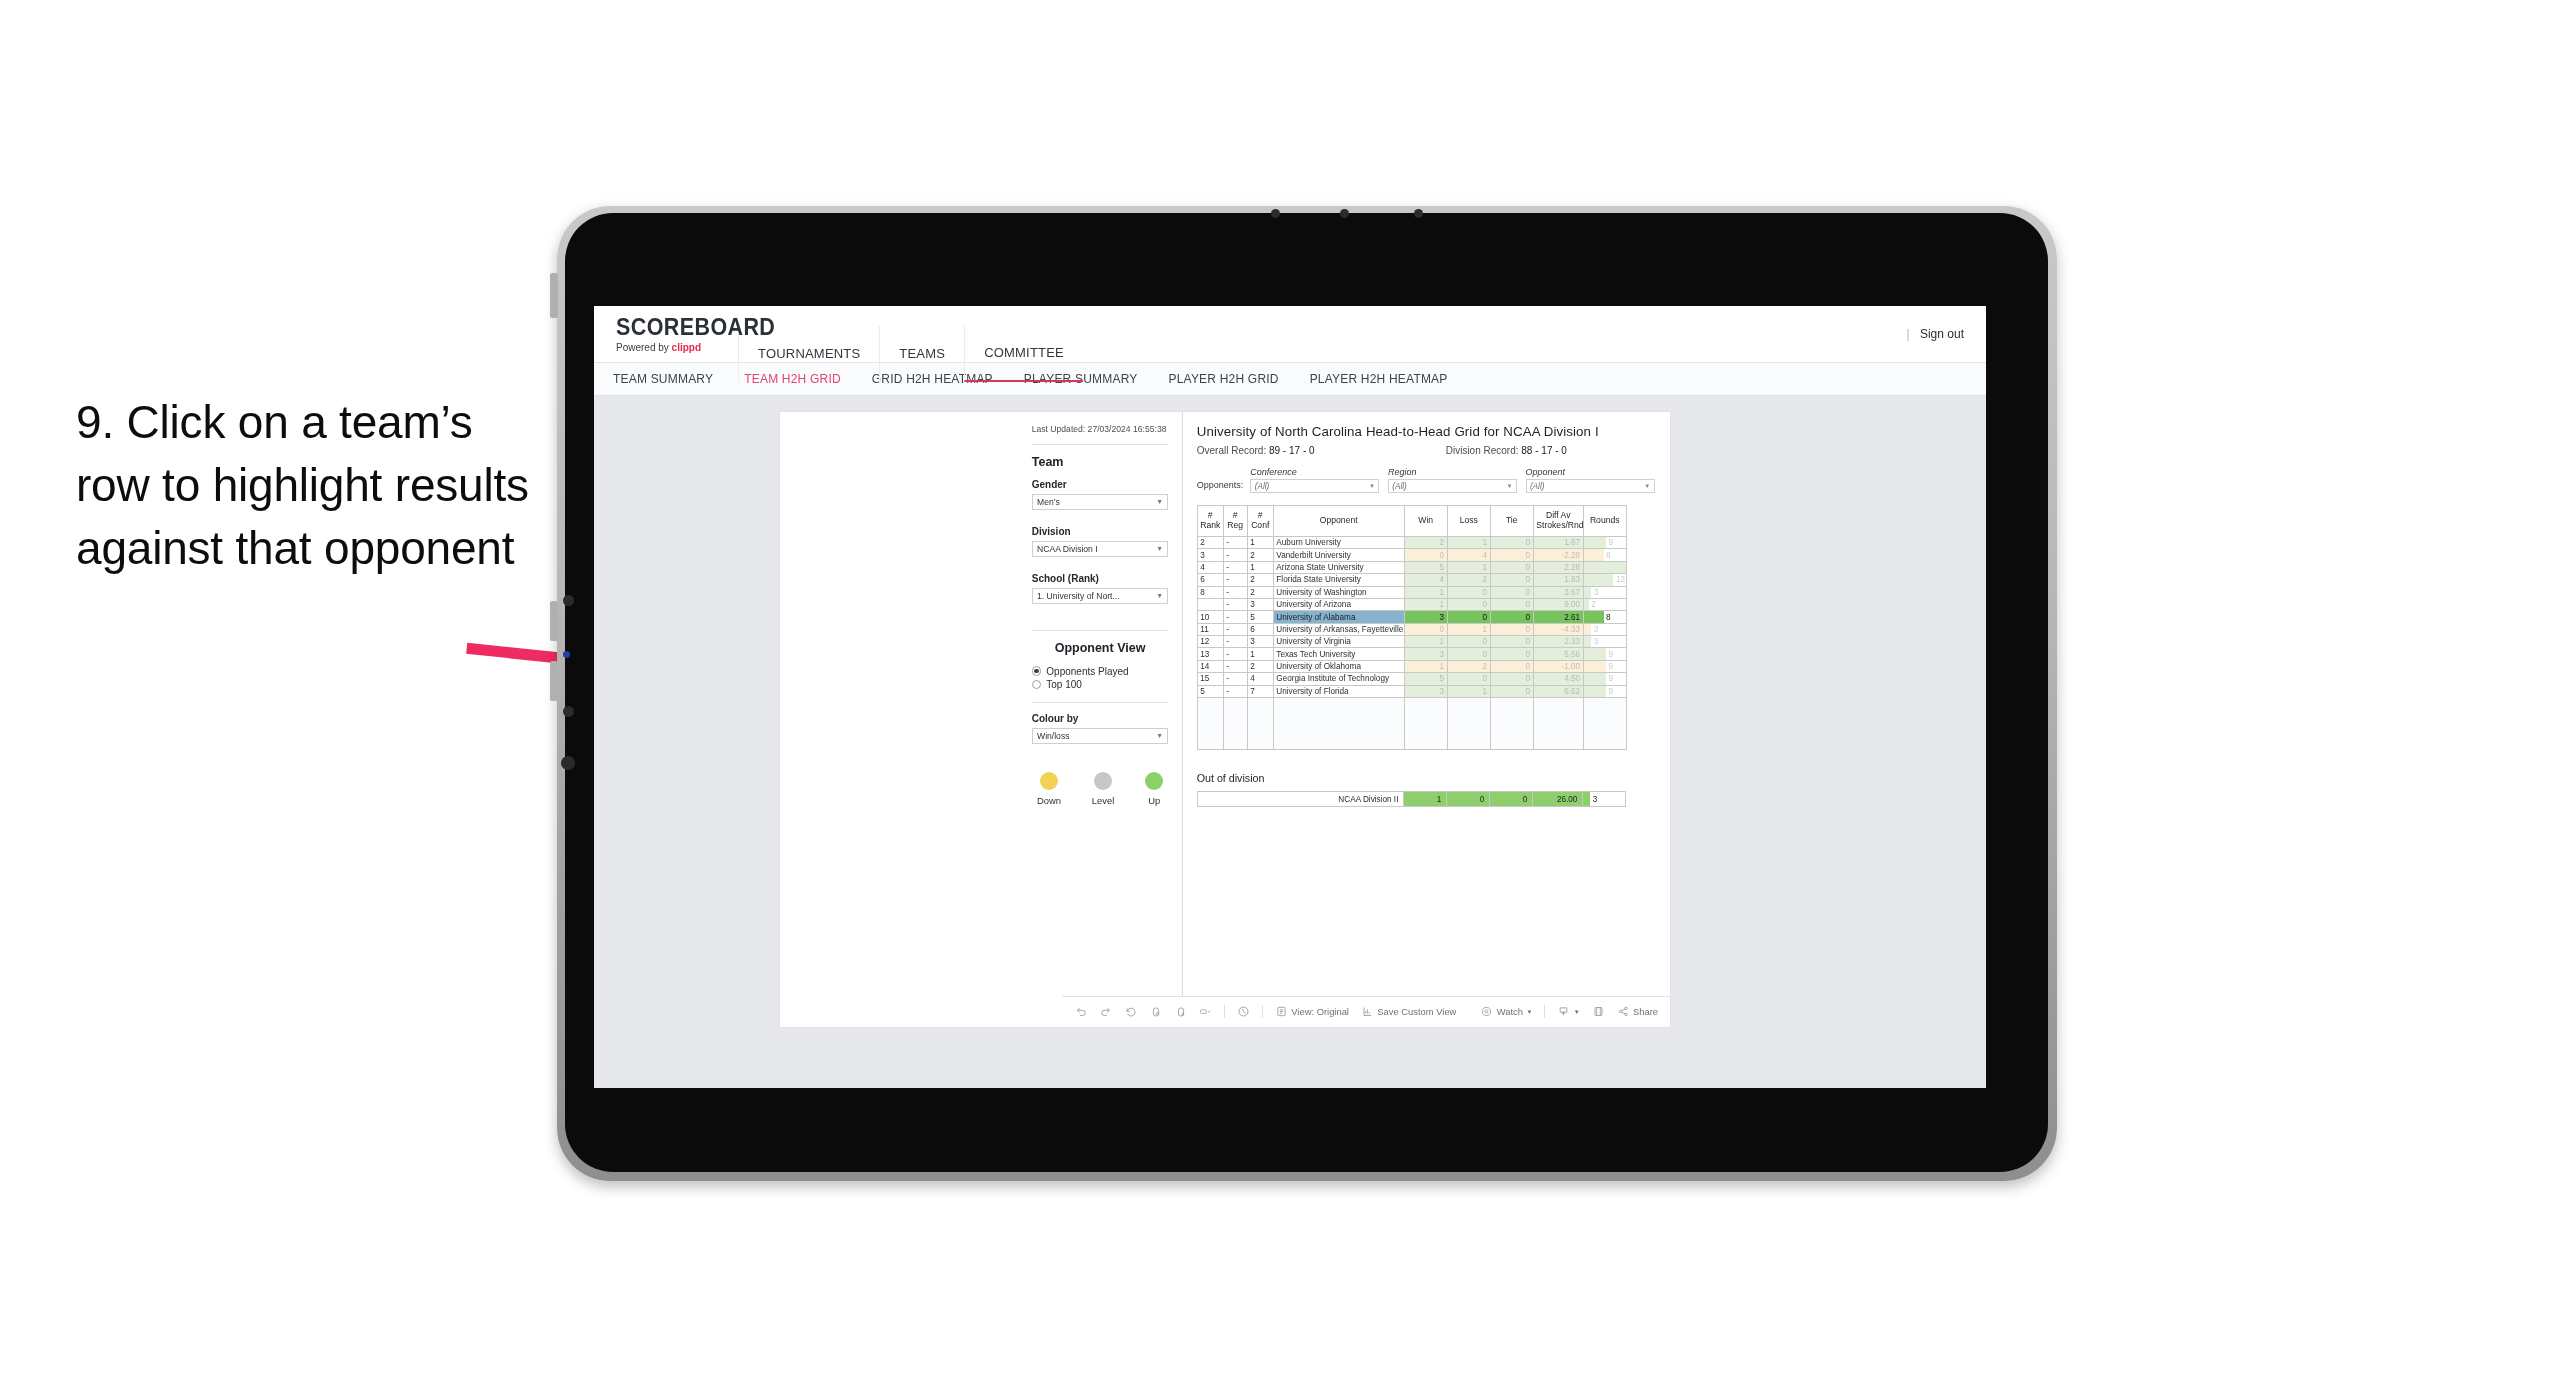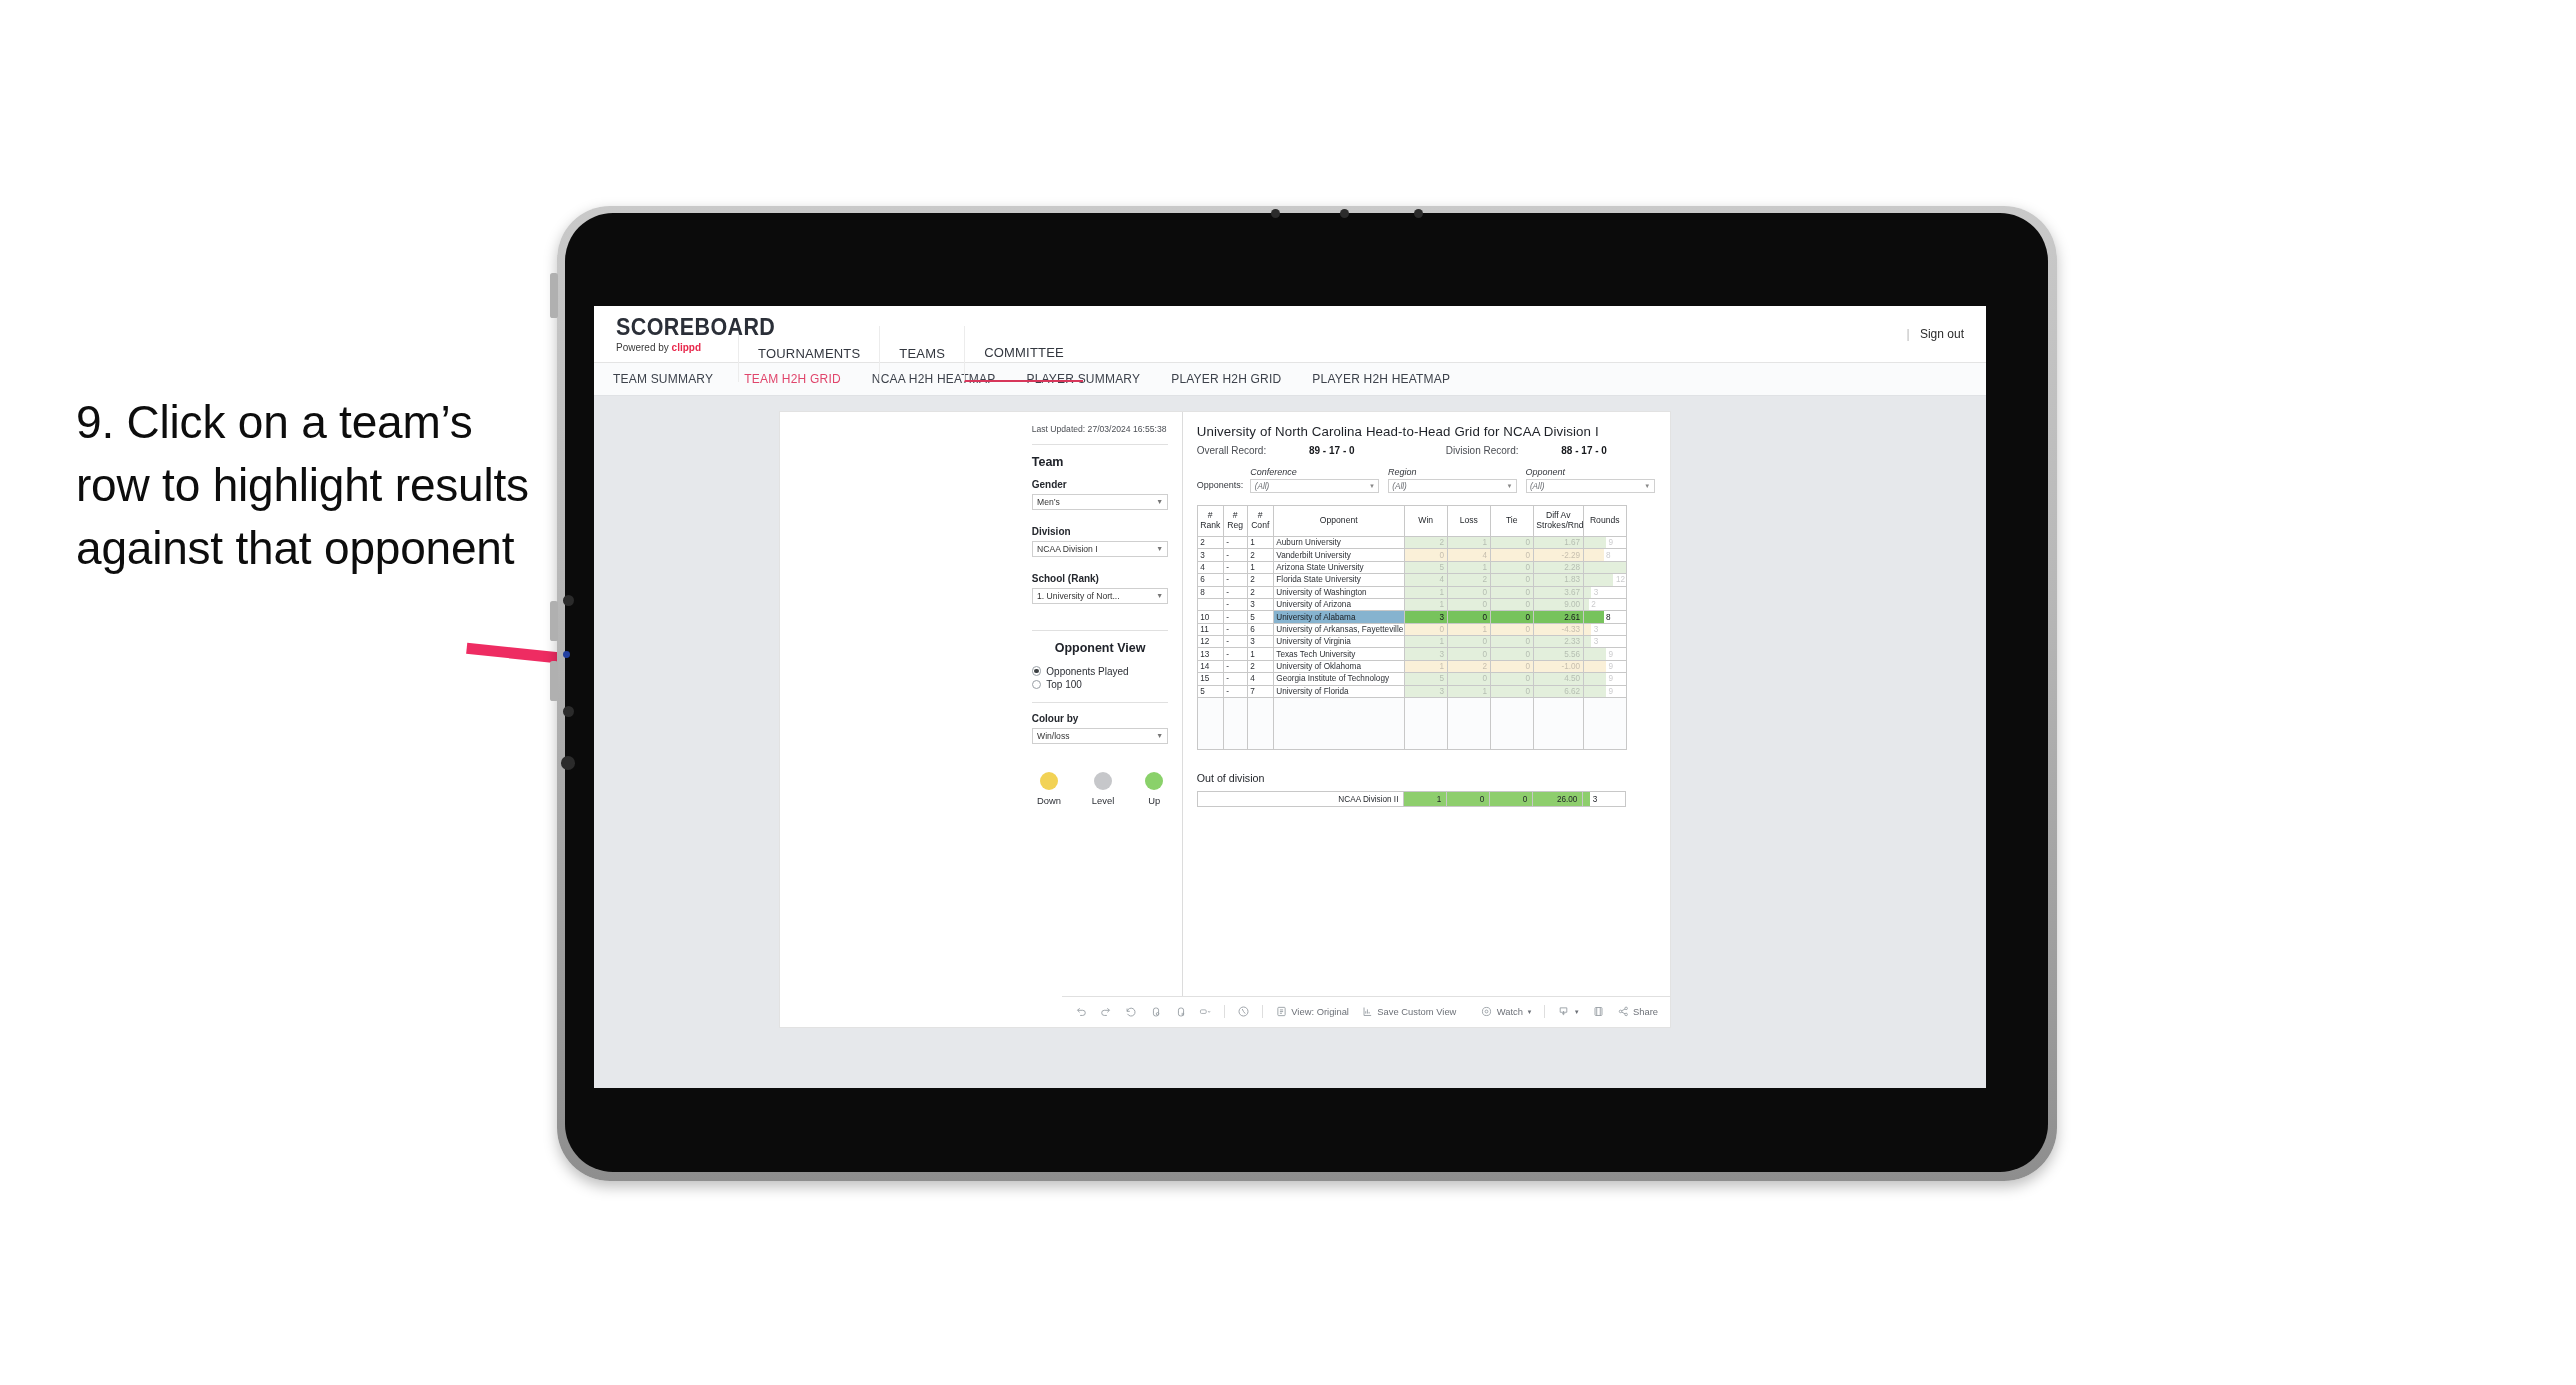--- a/index.html
+++ b/index.html
@@ -153,21 +153,21 @@
   }
   .legend { display:flex; justify-content:space-between; padding: 12px 5.2px 0 5.2px; }
   .legend-item { display:flex; flex-direction:column; align-items:center; gap:4.3px; }
   .dot { width:18px; height:18px; border-radius:50%; }
   .legend-label { font-size:9.4px; color:#2c2f35; }
 
   
   .mainview { flex:1; padding: 12px 15.5px 0 13.7px; min-width:0; }
   .view-title { font-size: 13.3px; color:#1e2127; font-weight:400; letter-spacing:0.1px; }
   .record-row { display:flex; margin-top: 6.9px; font-size: 10px; color:#4a4d53; }
-  .record-row b { color:#17191d; font-weight:700;margin-left:40px; }
+  .record-row b { color:#17191d; font-weight:400; }
   .record-overall { width: 249px; }
   .filters { display:flex; align-items:flex-end; margin-top: 10.3px; gap: 8.6px; }
   .filters-label { font-size: 9px; color:#35383e; padding-bottom: 2.6px; width: 45px; }
   .filter-group { width: 129px; font-style: italic; }
   .filter-group-label { font-size: 9px; color:#35383e; margin-bottom: 2.6px; }
   .filter-sel {
     height:13.7px; border:0.9px solid #d0d0d0; background:#fff;
     display:flex; align-items:center; padding:0 3.4px;
     font-size: 8.2px; color:#6b6e73; cursor:pointer;
   }
@@ -280,21 +280,21 @@
       </div>
       <div class="topbar-right">
         <span class="vdiv">|</span>
         <span>Sign out</span>
       </div>
     </div>
 
     <div class="subnav">
       <div class="subnav-item">TEAM SUMMARY</div>
       <div class="subnav-item active">TEAM H2H GRID</div>
-      <div class="subnav-item">NCAA H2H HEATMAP</div>
+      <div class="subnav-item">GRID H2H HEATMAP</div>
       <div class="subnav-item">PLAYER SUMMARY</div>
       <div class="subnav-item">PLAYER H2H GRID</div>
       <div class="subnav-item">PLAYER H2H HEATMAP</div>
     </div>
 
     <div class="workarea">
       <div class="dashboard">
         <div class="dash-body">
 
           <div class="panel">

